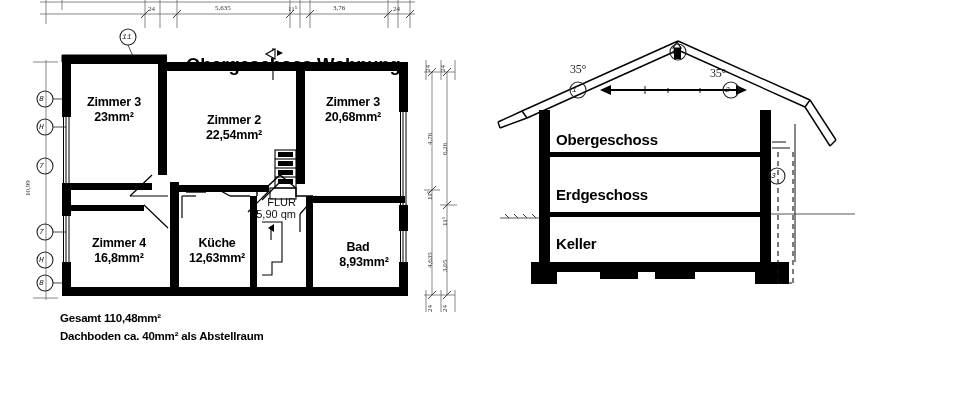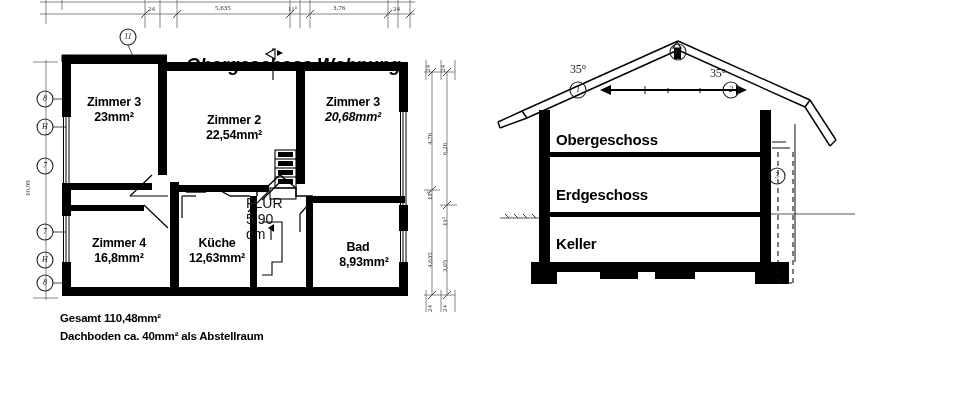--- a/index.html
+++ b/index.html
@@ -45,31 +45,30 @@
     text-align: center;
   }
   .room-box {
     position: absolute;
     text-align: center;
     line-height: 1.18;
   }
   .plan-title {
     font-size: 18.5px;
     font-weight: bold;
-    font-style: italic;
   }
   .caption {
     font-size: 11.5px;
     font-weight: bold;
   }
   .flur-lbl {
-    font-size: 14px;
+    font-size: 11px;
     font-weight: normal;
     font-family: "Liberation Sans", sans-serif;
-    text-align: left;
+    text-align: right;
     line-height: 1.12;
     color: #111;
   }
   .sect-floor {
     font-size: 15px;
     font-weight: bold;
   }
   .angle-lbl {
     font-size: 12px;
     font-weight: normal;
@@ -83,25 +82,25 @@
     color: #333;
     white-space: nowrap;
   }
   .dim-v {
     transform-origin: left top;
     transform: rotate(-90deg);
   }
   .marker-txt {
     position: absolute;
     font-size: 8px;
-    font-family: Liberation Serif, serif;
+    font-family: Liberation Mono, monospace;
     font-style: italic;
     color: #222;
     white-space: nowrap;
-    text-align: center;
+    text-align: left;
   }
 </style>
 </head>
 <body>
 
 <div id="sheet">
 
   <svg class="svg-layer" viewBox="0 0 960 400" xmlns="http://www.w3.org/2000/svg">
 
     <g stroke="#555" stroke-width="0.7" fill="none">
@@ -383,21 +382,21 @@
     <div class="lbl room-area" style="position:static;">23mm²</div>
   </div>
 
   <div class="room-box" style="left:176px; top:113px; width:116px;">
     <div class="lbl room-name" style="position:static;">Zimmer 2</div>
     <div class="lbl room-area" style="position:static;">22,54mm²</div>
   </div>
 
   <div class="room-box" style="left:306px; top:95px; width:94px;">
     <div class="lbl room-name" style="position:static;">Zimmer 3</div>
-    <div class="lbl room-area" style="position:static;font-style:italic;">20,68mm²</div>
+    <div class="lbl room-area" style="position:static;">20,68mm²</div>
   </div>
 
   <div class="room-box" style="left:70px; top:236px; width:98px;">
     <div class="lbl room-name" style="position:static;">Zimmer 4</div>
     <div class="lbl room-area" style="position:static;">16,8mm²</div>
   </div>
 
   <div class="room-box" style="left:180px; top:236px; width:74px;">
     <div class="lbl room-name" style="position:static;">Küche</div>
     <div class="lbl room-area" style="position:static;">12,63mm²</div>

